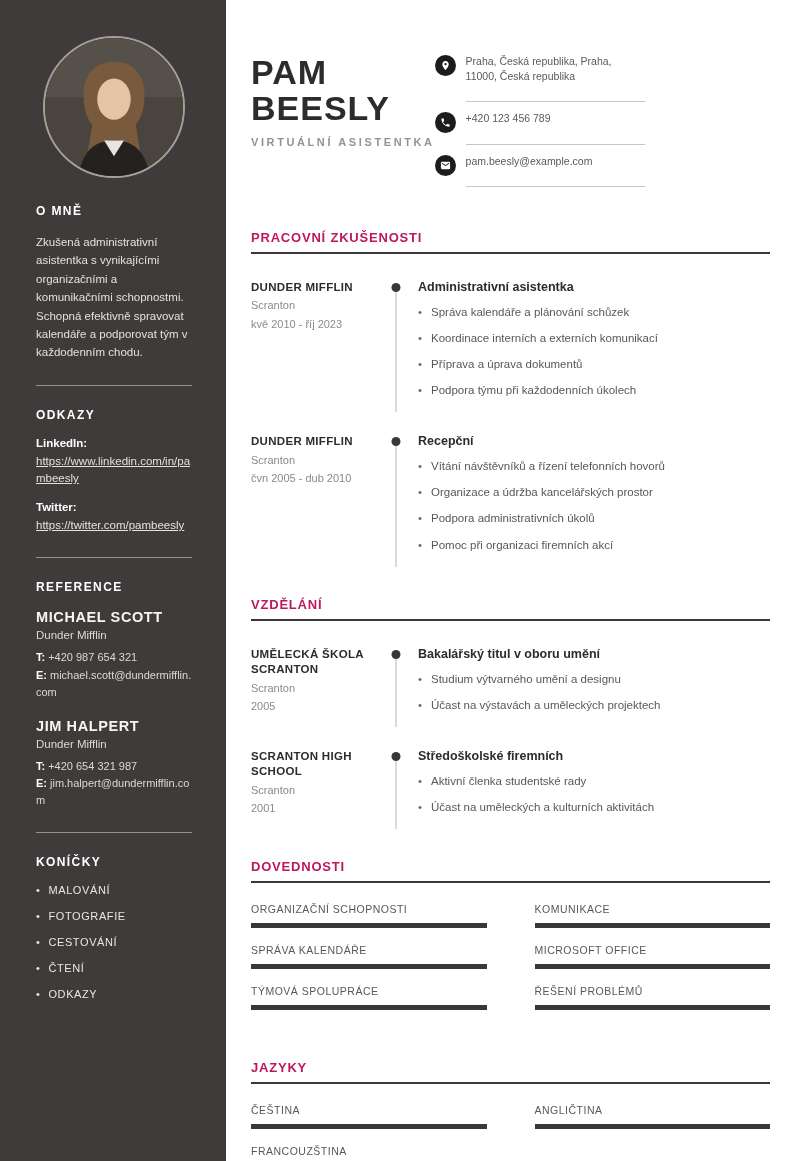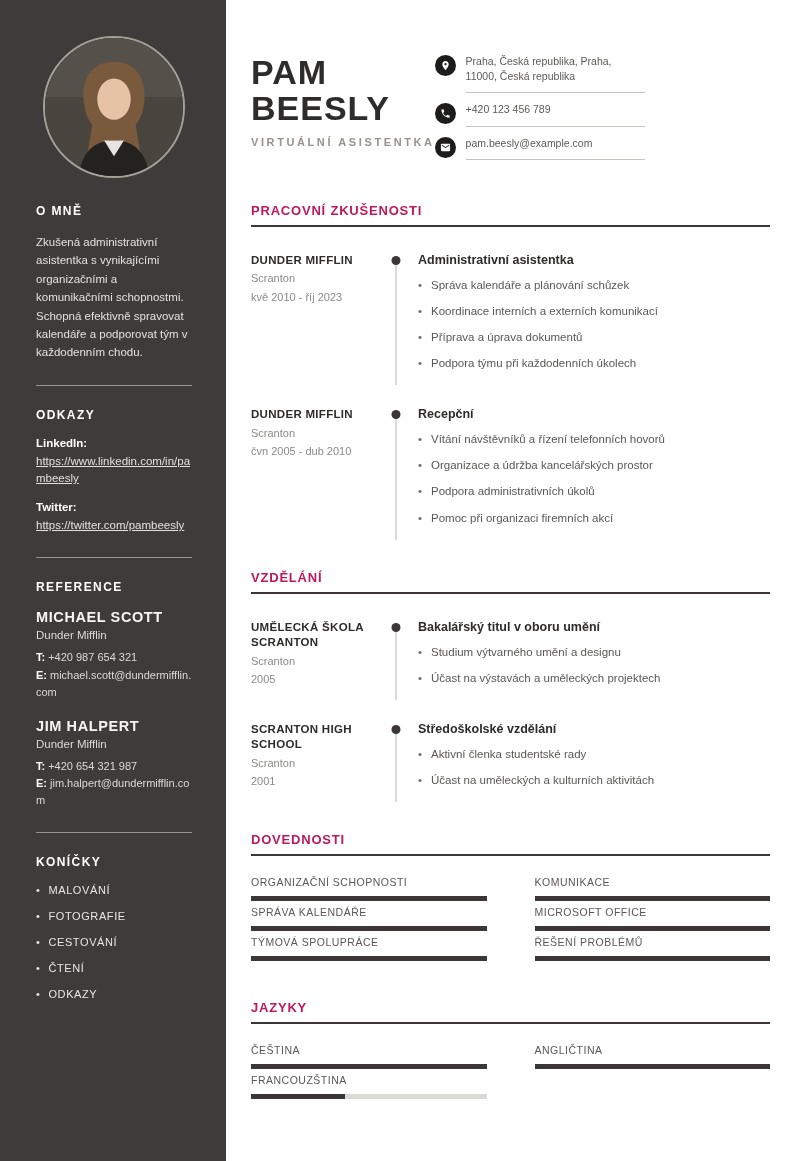--- a/index.html
+++ b/index.html
@@ -34,42 +34,42 @@
   .main { flex:1; padding:44px 24px 0 25px; }
   .header { display:flex; justify-content:flex-start; }
   .name-block { padding-top:10px; }
   .name-line { font-size:34px; font-weight:bold; letter-spacing:1px; color:#2e2c2a; line-height:1.06; }
   .job-title { font-size:11px; font-weight:bold; letter-spacing:2.6px; color:#96938f; margin-top:10px; }
 
   .contact { width:210px; padding-top:10px; }
   .contact-row { display:flex; gap:10px; margin-bottom:9px; }
   .ci { width:21px; height:21px; border-radius:50%; background:#1d1c1b; flex-shrink:0; display:flex; align-items:center; justify-content:center; margin-top:1px; }
   .ci svg { width:11px; height:11px; fill:#fff; }
-  .contact-text { flex:1; font-size:10.5px; color:#5c5a57; line-height:1.45; border-bottom:1px solid #c8c5c1; padding-bottom:8px; }
+  .contact-text { flex:1; font-size:10.5px; color:#5c5a57; line-height:1.45; border-bottom:1px solid #c8c5c1; padding-bottom:17px; }
 
   .section { margin-top:34px; }
   .section-title { font-size:13px; font-weight:bold; letter-spacing:.8px; color:#be185d; padding-bottom:7px; border-bottom:2px solid #3a3736; }
 
   .entry { display:flex; margin-top:26px; }
   .entry-left { width:132px; flex-shrink:0; padding-right:8px; }
   .org-name { font-size:11.5px; font-weight:bold; color:#2e2c2a; letter-spacing:.3px; line-height:1.35; }
   .meta { font-size:11px; color:#8c8a87; margin-top:3px; line-height:1.4; }
 
   .tl { width:26px; flex-shrink:0; position:relative; }
   .tl::before { content:""; position:absolute; left:50%; top:12px; bottom:-4px; width:1px; background:#b9b6b2; transform:translateX(-50%); }
   .tl-dot { position:absolute; left:50%; top:3px; transform:translateX(-50%); width:9px; height:9px; border-radius:50%; background:#3a3736; }
 
   .entry-body { flex:1; padding-left:9px; }
   .role { font-size:12.5px; font-weight:bold; color:#2e2c2a; margin-bottom:10px; }
   .blist { list-style:none; }
   .blist li { font-size:11.5px; color:#5a5856; margin-bottom:10px; line-height:1.4; padding-left:13px; position:relative; }
   .blist li::before { content:"•"; position:absolute; left:0; color:#6a6866; }
 
   .skill-grid { display:grid; grid-template-columns:1fr 1fr; column-gap:48px; margin-top:20px; }
-  .skill { margin-bottom:5px; }
+  .skill { margin-bottom:16px; }
   .skill-name { font-size:10.5px; letter-spacing:.5px; color:#5a5856; }
   .bar { height:5px; background:#dcdad7; margin-top:8px; }
   .bar-fill { height:100%; background:#3a3736; }
 </style>
 </head>
 <body>
 
 <div class="page">
 
   <aside class="sidebar">
@@ -242,21 +242,21 @@
       <div class="entry">
         <div class="entry-left">
           <div class="org-name">SCRANTON HIGH SCHOOL</div>
           <div class="meta">Scranton</div>
           <div class="meta">2001</div>
         </div>
         <div class="tl">
             <span class="tl-dot"></span>
           </div>
         <div class="entry-body">
-          <div class="role">Středoškolské vzdělání</div>
+          <div class="role">Středoškolské firemních</div>
           <ul class="blist">
             <li>Aktivní členka studentské rady</li>
             <li>Účast na uměleckých a kulturních aktivitách</li>
           </ul>
         </div>
       </div>
     </section>
 
     <section class="section">
       <h2 class="section-title">DOVEDNOSTI</h2>

